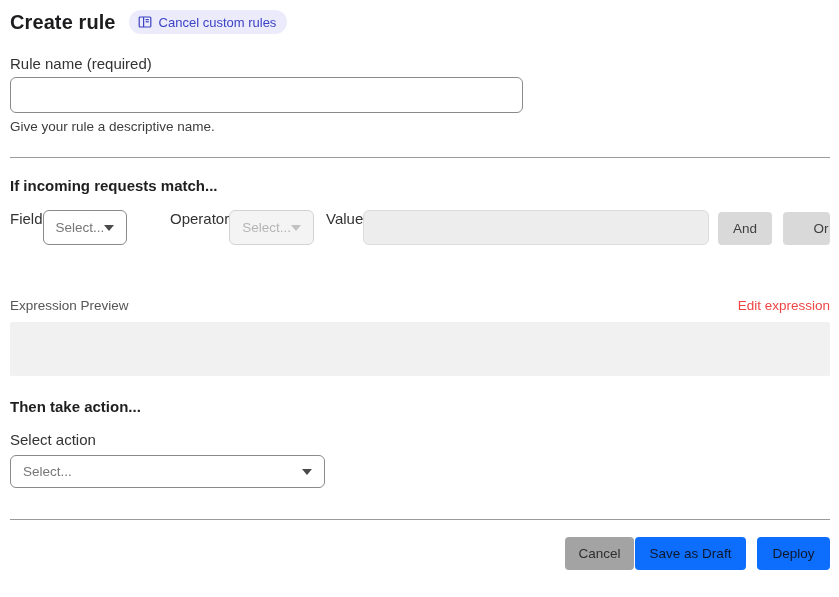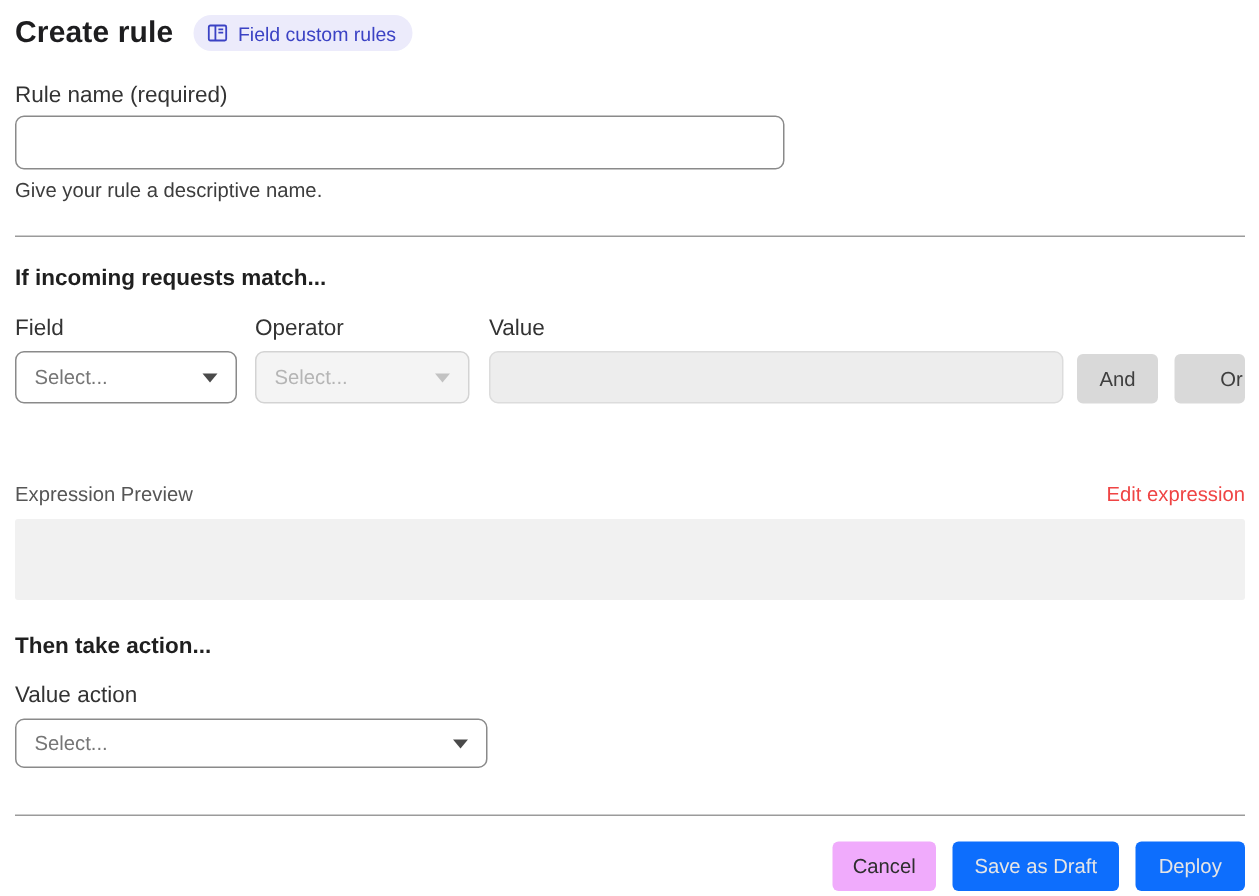--- a/index.html
+++ b/index.html
@@ -34,21 +34,21 @@
     padding: 0 12px; color: #222; background: #fff; outline: none;
   }
   .help-text { margin-top: 6px; font-size: 13.5px; color: #3d3d3d; }
 
   .divider { border: none; border-top: 1px solid #9b9b9b; margin-top: 23px; }
 
   .section-heading { margin-top: 19px; font-size: 15px; font-weight: 700; color: #1f1f1f; }
 
   
   .match-row { display: flex; align-items: flex-end; margin-top: 16px; }
-  .col { display: flex; flex-direction: column; }
+  .col { display: flex; }
   .col .field-label { margin-bottom: 7px; }
   .col-field { width: 148px; margin-right: 12px; }
   .col-operator { width: 143px; margin-right: 13px; }
   .col-value { flex: 1; margin-right: 9px; }
 
   .select-box {
     height: 35px; border: 1px solid #8a8a8a; border-radius: 6px; background: #fff;
     display: flex; align-items: center; justify-content: space-between;
     padding: 0 12px; cursor: pointer;
   }
@@ -84,42 +84,42 @@
   .preview-box { margin-top: 9px; height: 54px; background: #f1f1f1; border-radius: 2px; padding: 8px 12px; font-size: 13px; color: #444; }
 
   
   .action-heading { margin-top: 22px; }
   .choose-action-label { margin-top: 16px; }
   .action-select { width: 315px; margin-top: 7px; height: 33px; }
 
   .footer-divider { margin-top: 31px; }
   .footer-row { display: flex; justify-content: flex-end; align-items: center; margin-top: 17px; }
   .btn-footer { height: 33px; font-size: 13.5px; }
-  .btn-cancel { background: #f0abfc; color: #2e2e2e; width: 69px; margin-right: 11px; }
-  .btn-primary { background: #0d6efd; color: #e5e5e5; }
+  .btn-cancel { background: #a3a3a3; color: #2e2e2e; width: 69px; margin-right: 1px; }
+  .btn-primary { background: #0d6efd; color: #0f172a; }
   .btn-save { width: 111px; margin-right: 11px; }
   .btn-deploy { width: 73px; }
 </style>
 </head>
 <body>
 
 <div class="page">
 
   <div class="header-row">
     <div class="page-title">Create rule</div>
     <a class="about-badge">
       <span>
         <svg width="14" height="14" viewBox="0 0 14 14" fill="none" stroke="#3b42c4" stroke-width="1.2">
           <rect x="1.2" y="2" width="11.6" height="10" rx="1"></rect>
           <line x1="5.6" y1="2" x2="5.6" y2="12"></line>
           <line x1="7.6" y1="4.6" x2="10.8" y2="4.6"></line>
           <line x1="7.6" y1="6.8" x2="10.8" y2="6.8"></line>
         </svg>
       </span>
-      <span>Field custom rules</span>
+      <span>Cancel custom rules</span>
     </a>
   </div>
 
   <div class="field-label rule-name-label">Rule name (required)</div>
   <input class="text-input" type="text" value="" style="">
   <div class="help-text">Give your rule a descriptive name.</div>
 
   <hr class="divider">
 
   <div class="section-heading">If incoming requests match...</div>
@@ -150,21 +150,21 @@
     <button class="btn btn-gray btn-or">Or</button>
   </div>
 
   <div class="preview-row">
     <div class="preview-label">Expression Preview</div>
     <a class="edit-link">Edit expression</a>
   </div>
   <div class="preview-box"></div>
 
   <div class="section-heading action-heading">Then take action...</div>
-  <div class="field-label choose-action-label">Value action</div>
+  <div class="field-label choose-action-label">Select action</div>
   <div class="select-box action-select">
     <span class="placeholder">Select...</span>
     <span class="caret"></span>
   </div>
 
   <hr class="divider footer-divider">
 
   <div class="footer-row">
     <button class="btn btn-footer btn-cancel">Cancel</button>
     <button class="btn btn-footer btn-primary btn-save">Save as Draft</button>

